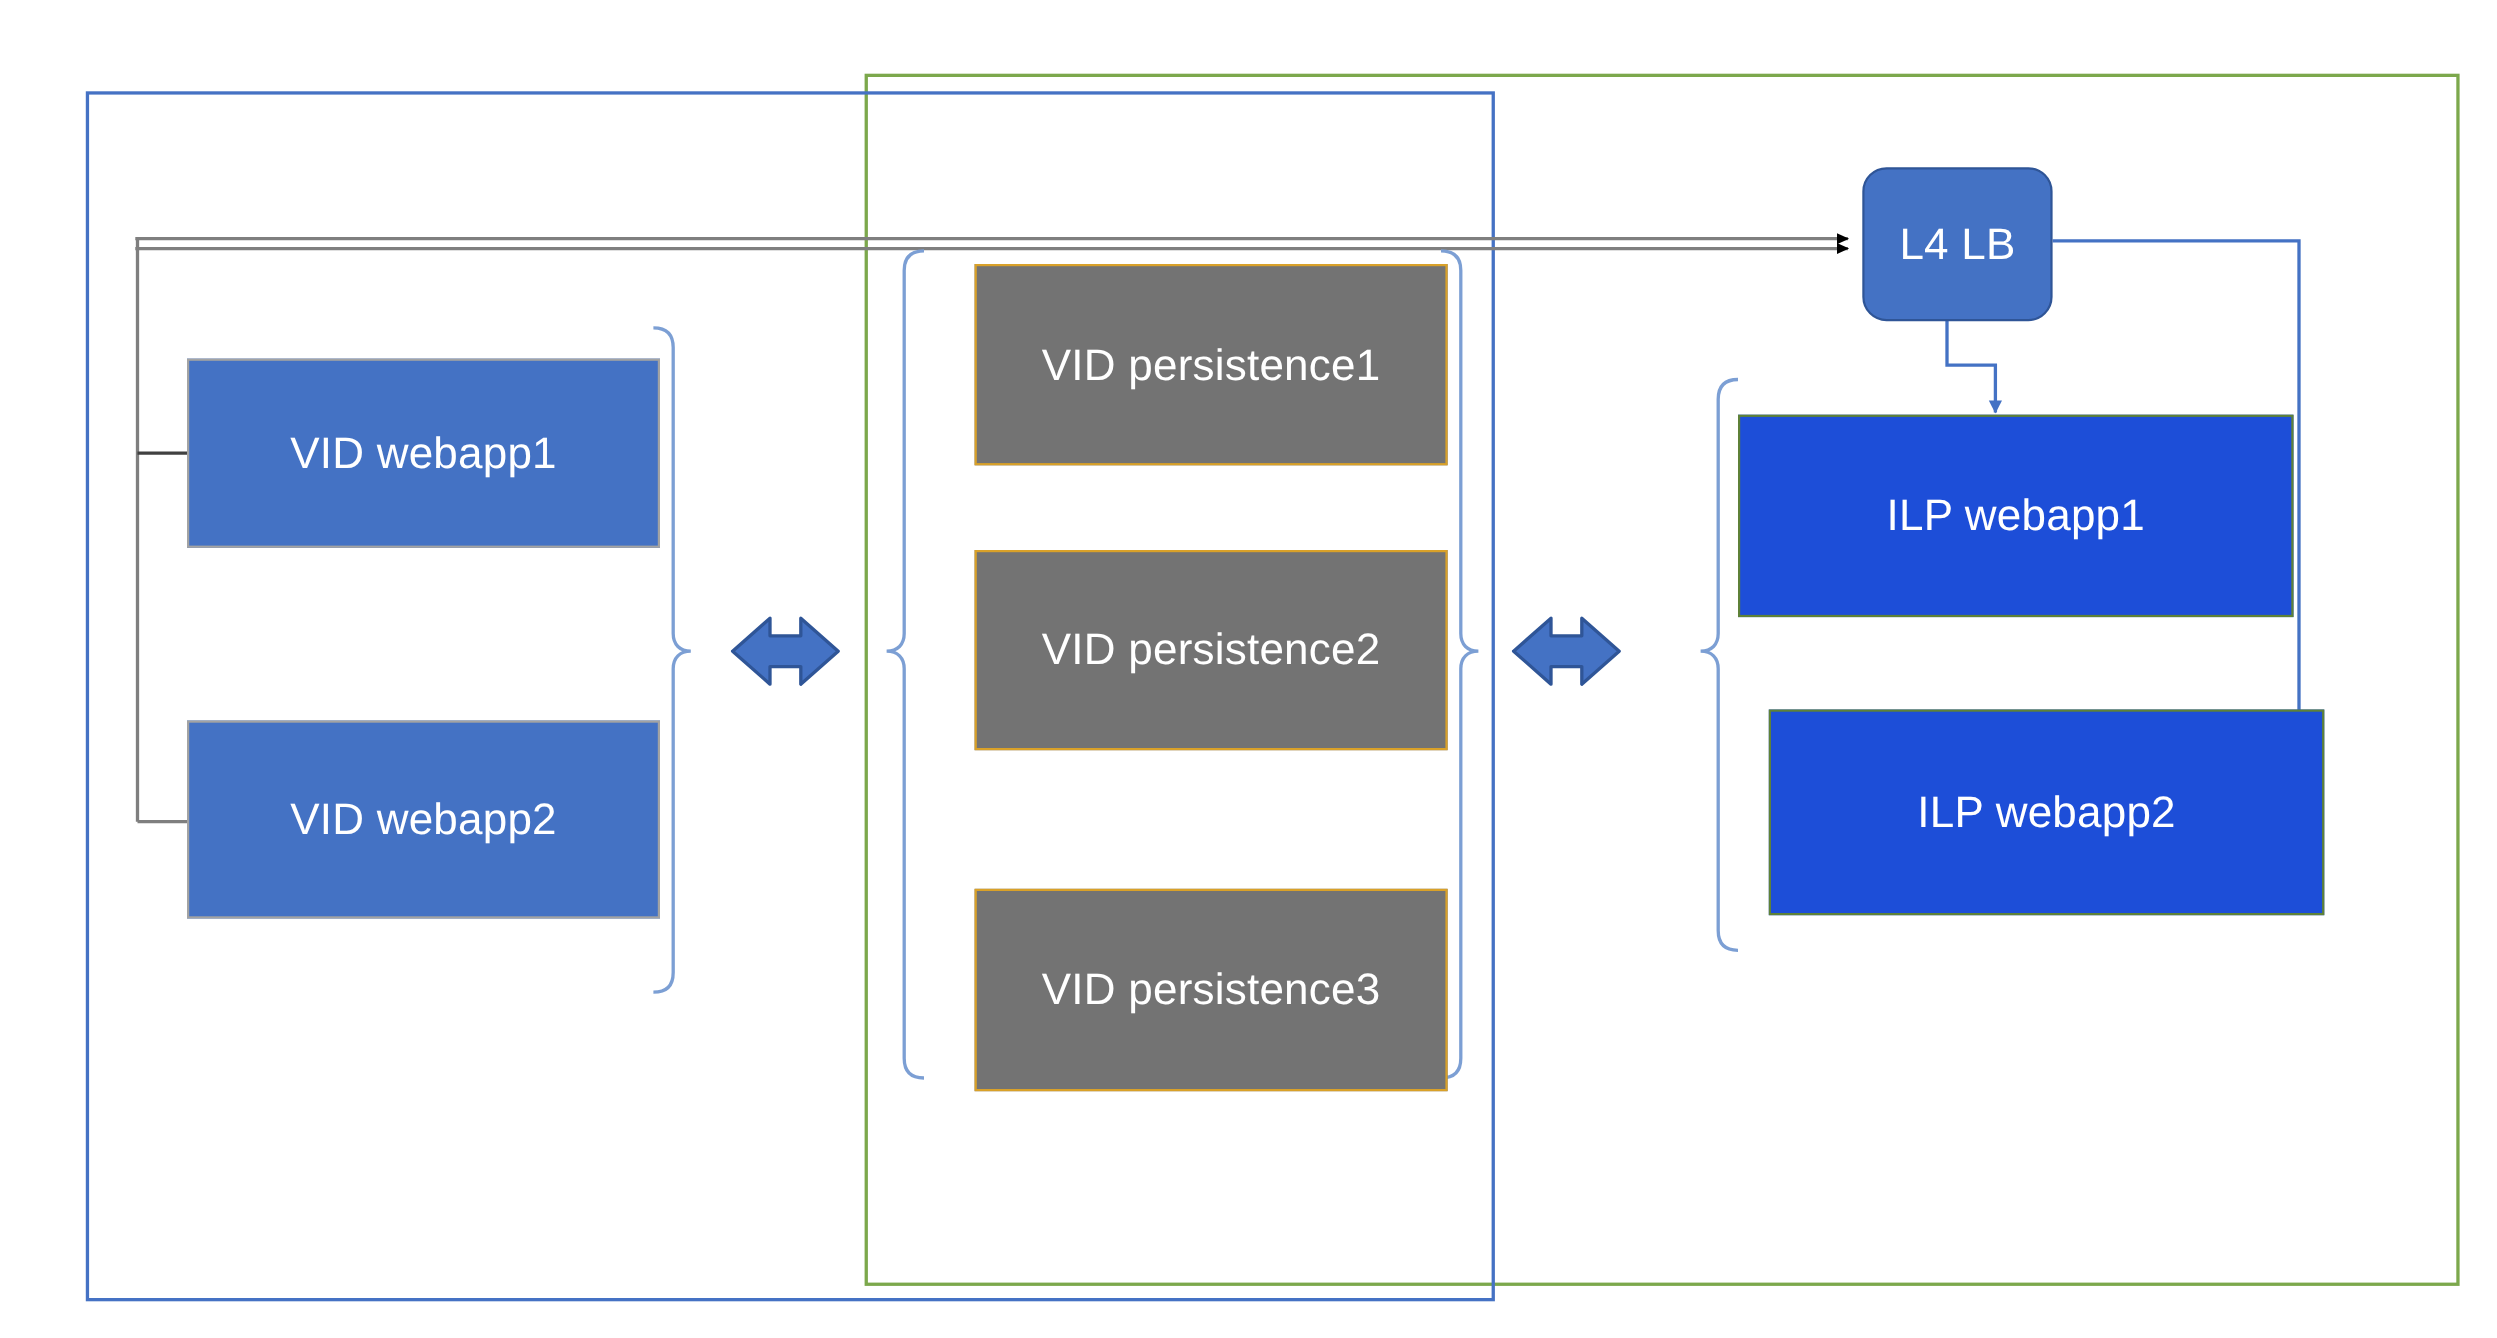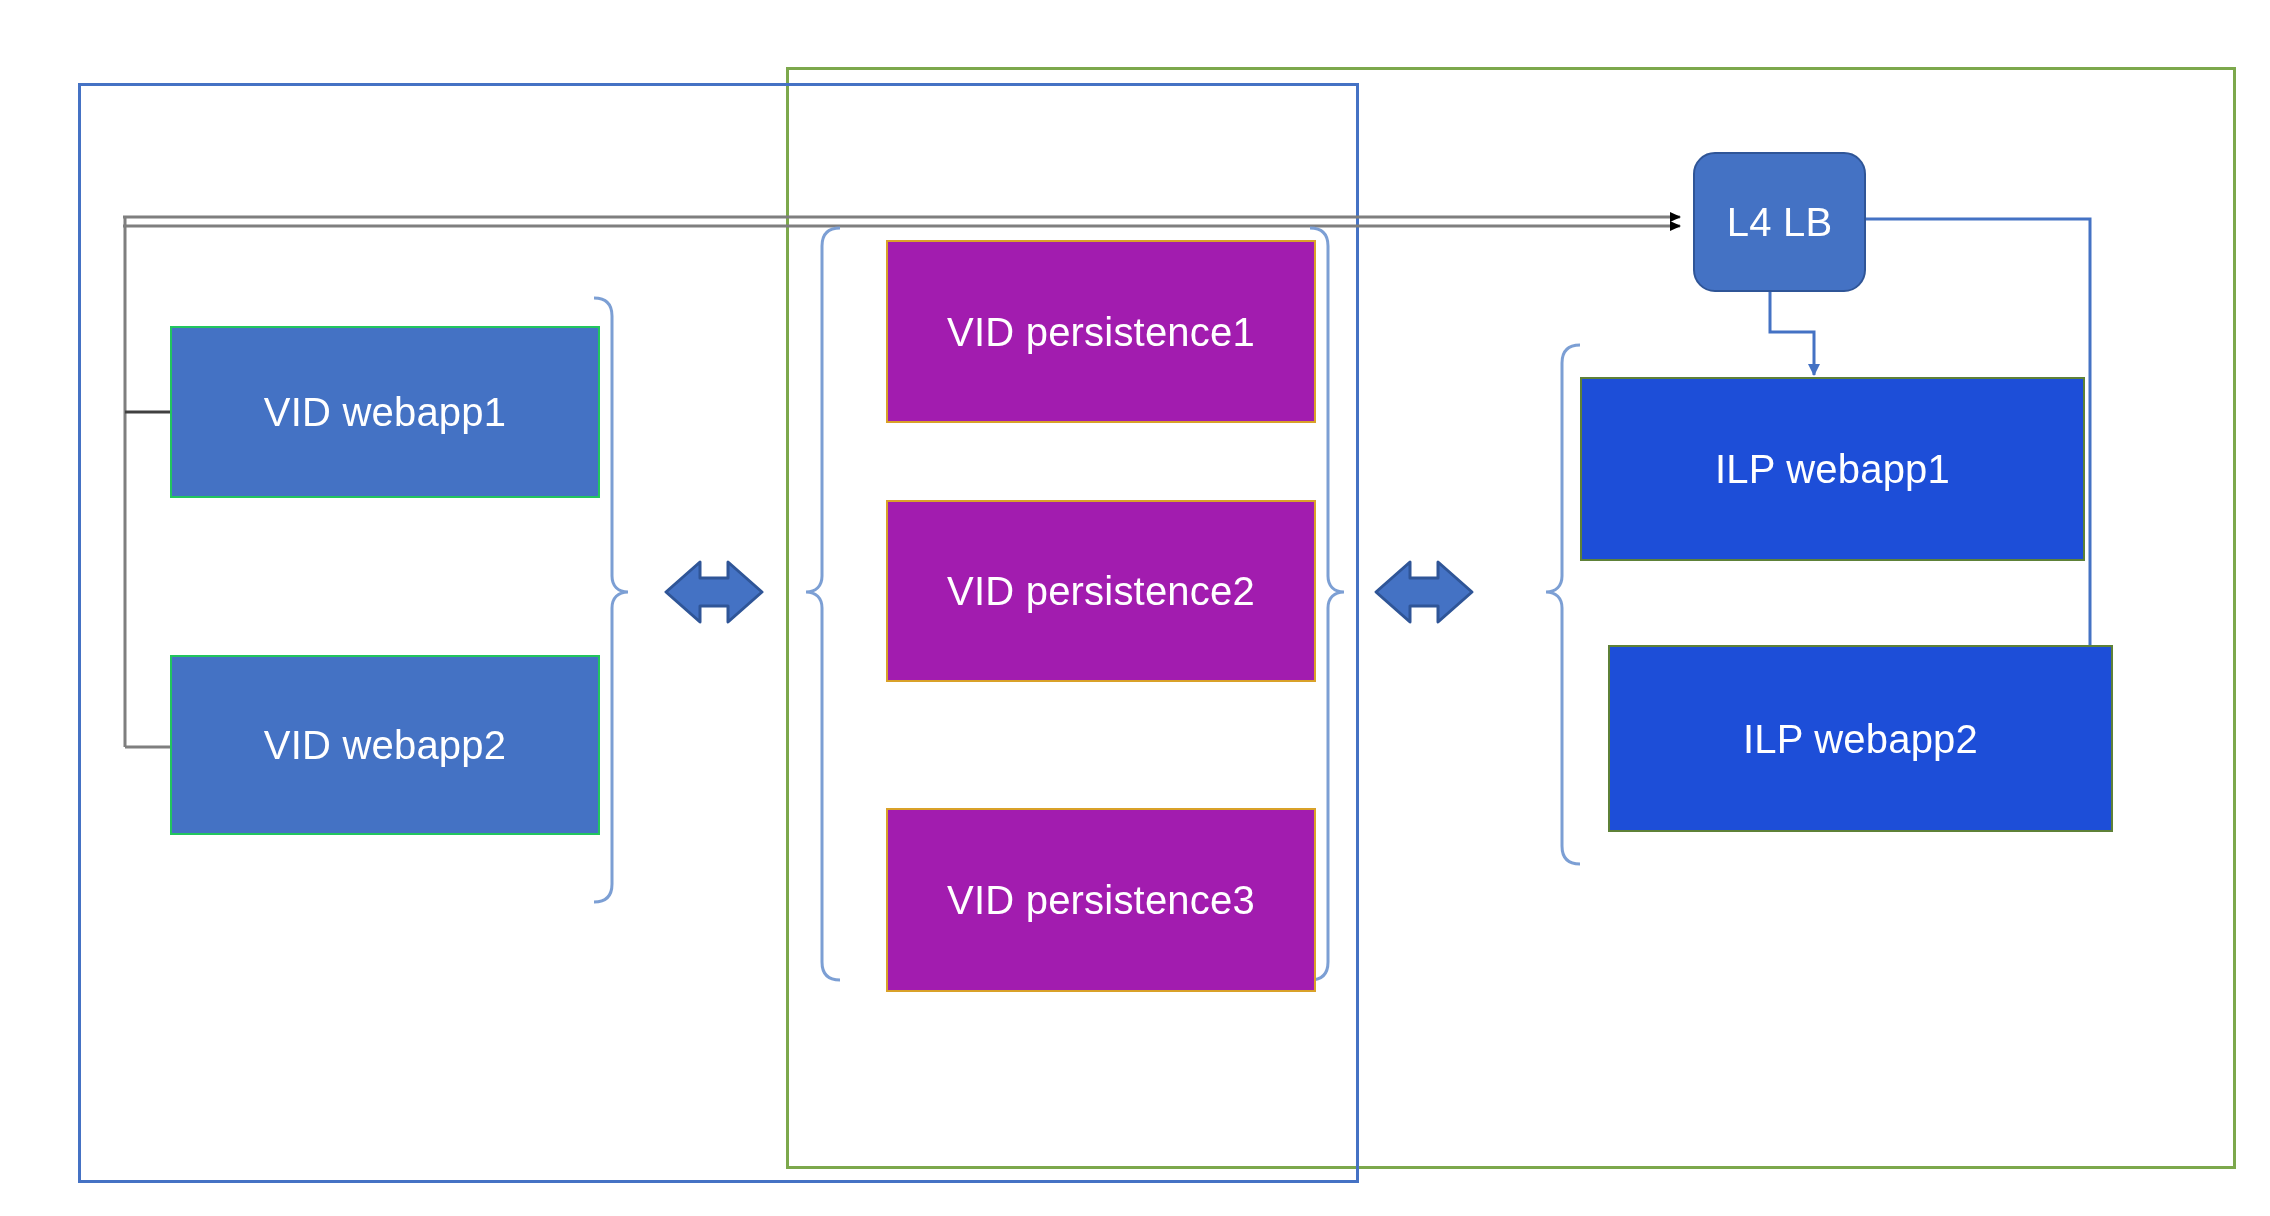--- a/index.html
+++ b/index.html
@@ -31,24 +31,24 @@
     justify-content: center;
     color: #ffffff;
     font-size: 40px;
     font-weight: 400;
     letter-spacing: 0.2px;
     text-align: center;
     line-height: 1.1;
   }
   .node-blue {
     background: #4472C4;
-    border: 2px solid #22c55e;
+    border: 2px solid #a3a3a3;
   }
   .node-amber {
-    background: #a21caf;
+    background: #737373;
     border: 2px solid #D9A129;
   }
   .node-green {
     background: #1d4ed8;
     border: 2px solid #5E8138;
   }
   .node-lb {
     background: #4472C4;
     border: 2px solid #2F5597;
     border-radius: 22px;

